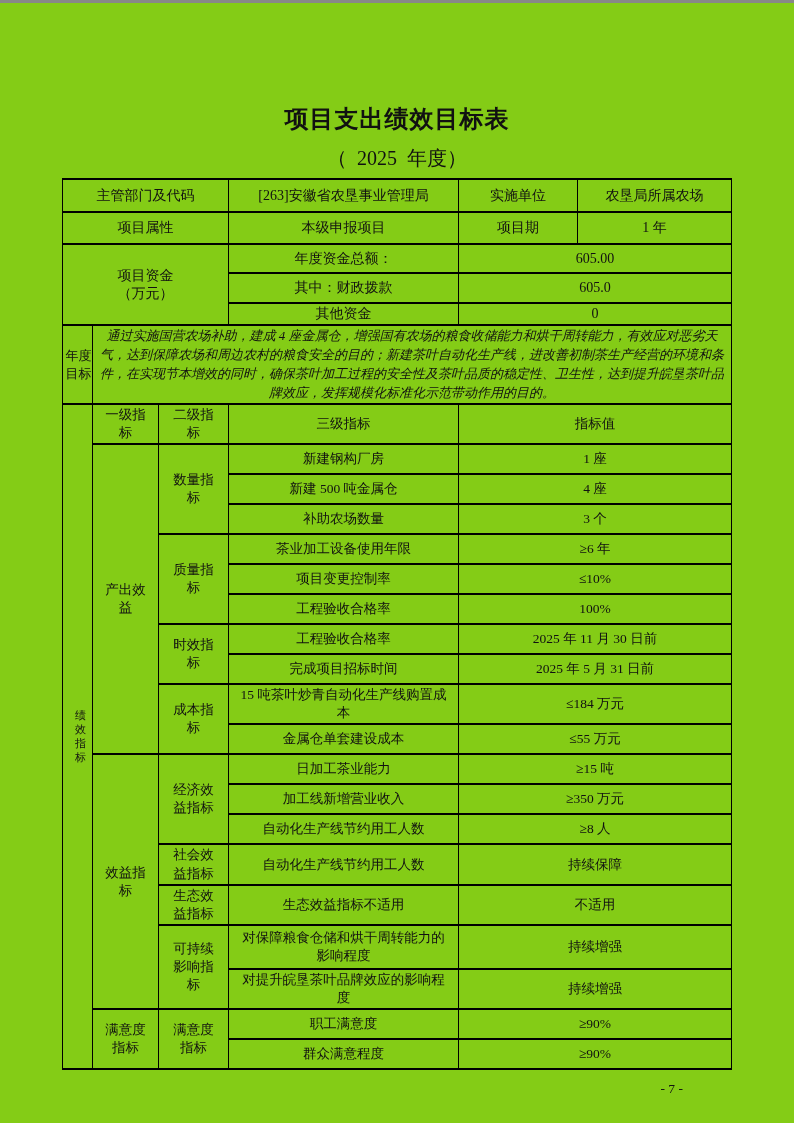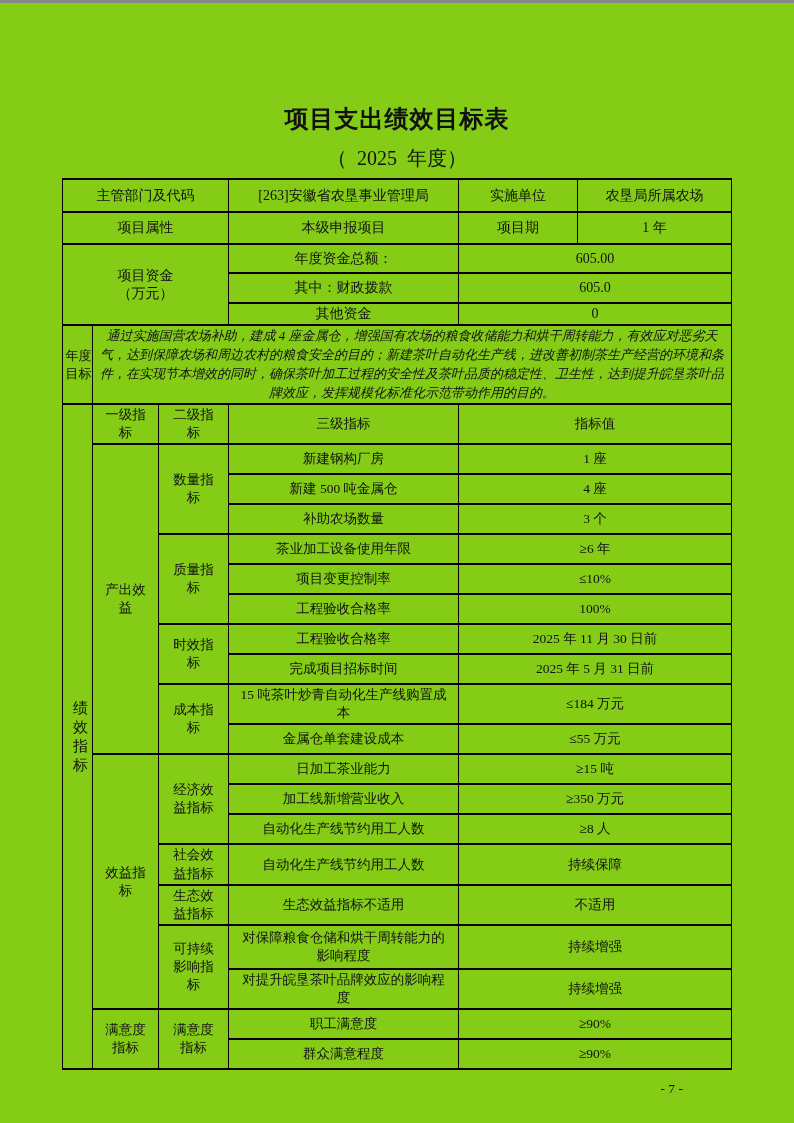--- a/index.html
+++ b/index.html
@@ -44,21 +44,21 @@
     padding: 1px 2px;
     overflow: hidden;
   }
   
   .lab1 { text-align: left; padding-left: 6px; }
   .lab2 { text-align: left; padding-left: 20px; }
   .lab3 { text-align: left; padding-left: 64px; }
   .pre  { white-space: pre-line; }
   
   .cell-narrow { padding: 0; }
-  .v1 { width: 15px; margin: 0 auto; word-break: break-all; line-height: 1.25; font-size: 15px; }
+  .v1 { width: 15px; margin: 0 auto; word-break: break-all; line-height: 1.25; font-size: 11px; }
   .v2 { width: 27px; margin: 0 auto; word-break: break-all; line-height: 1.35; font-size: 13px; }
   
   .goal-text {
     text-align: justify;
     text-justify: inter-character;
     font-size: 13px;
     line-height: 1.45;
     padding: 4px 7px;
     font-style: italic;
   }

